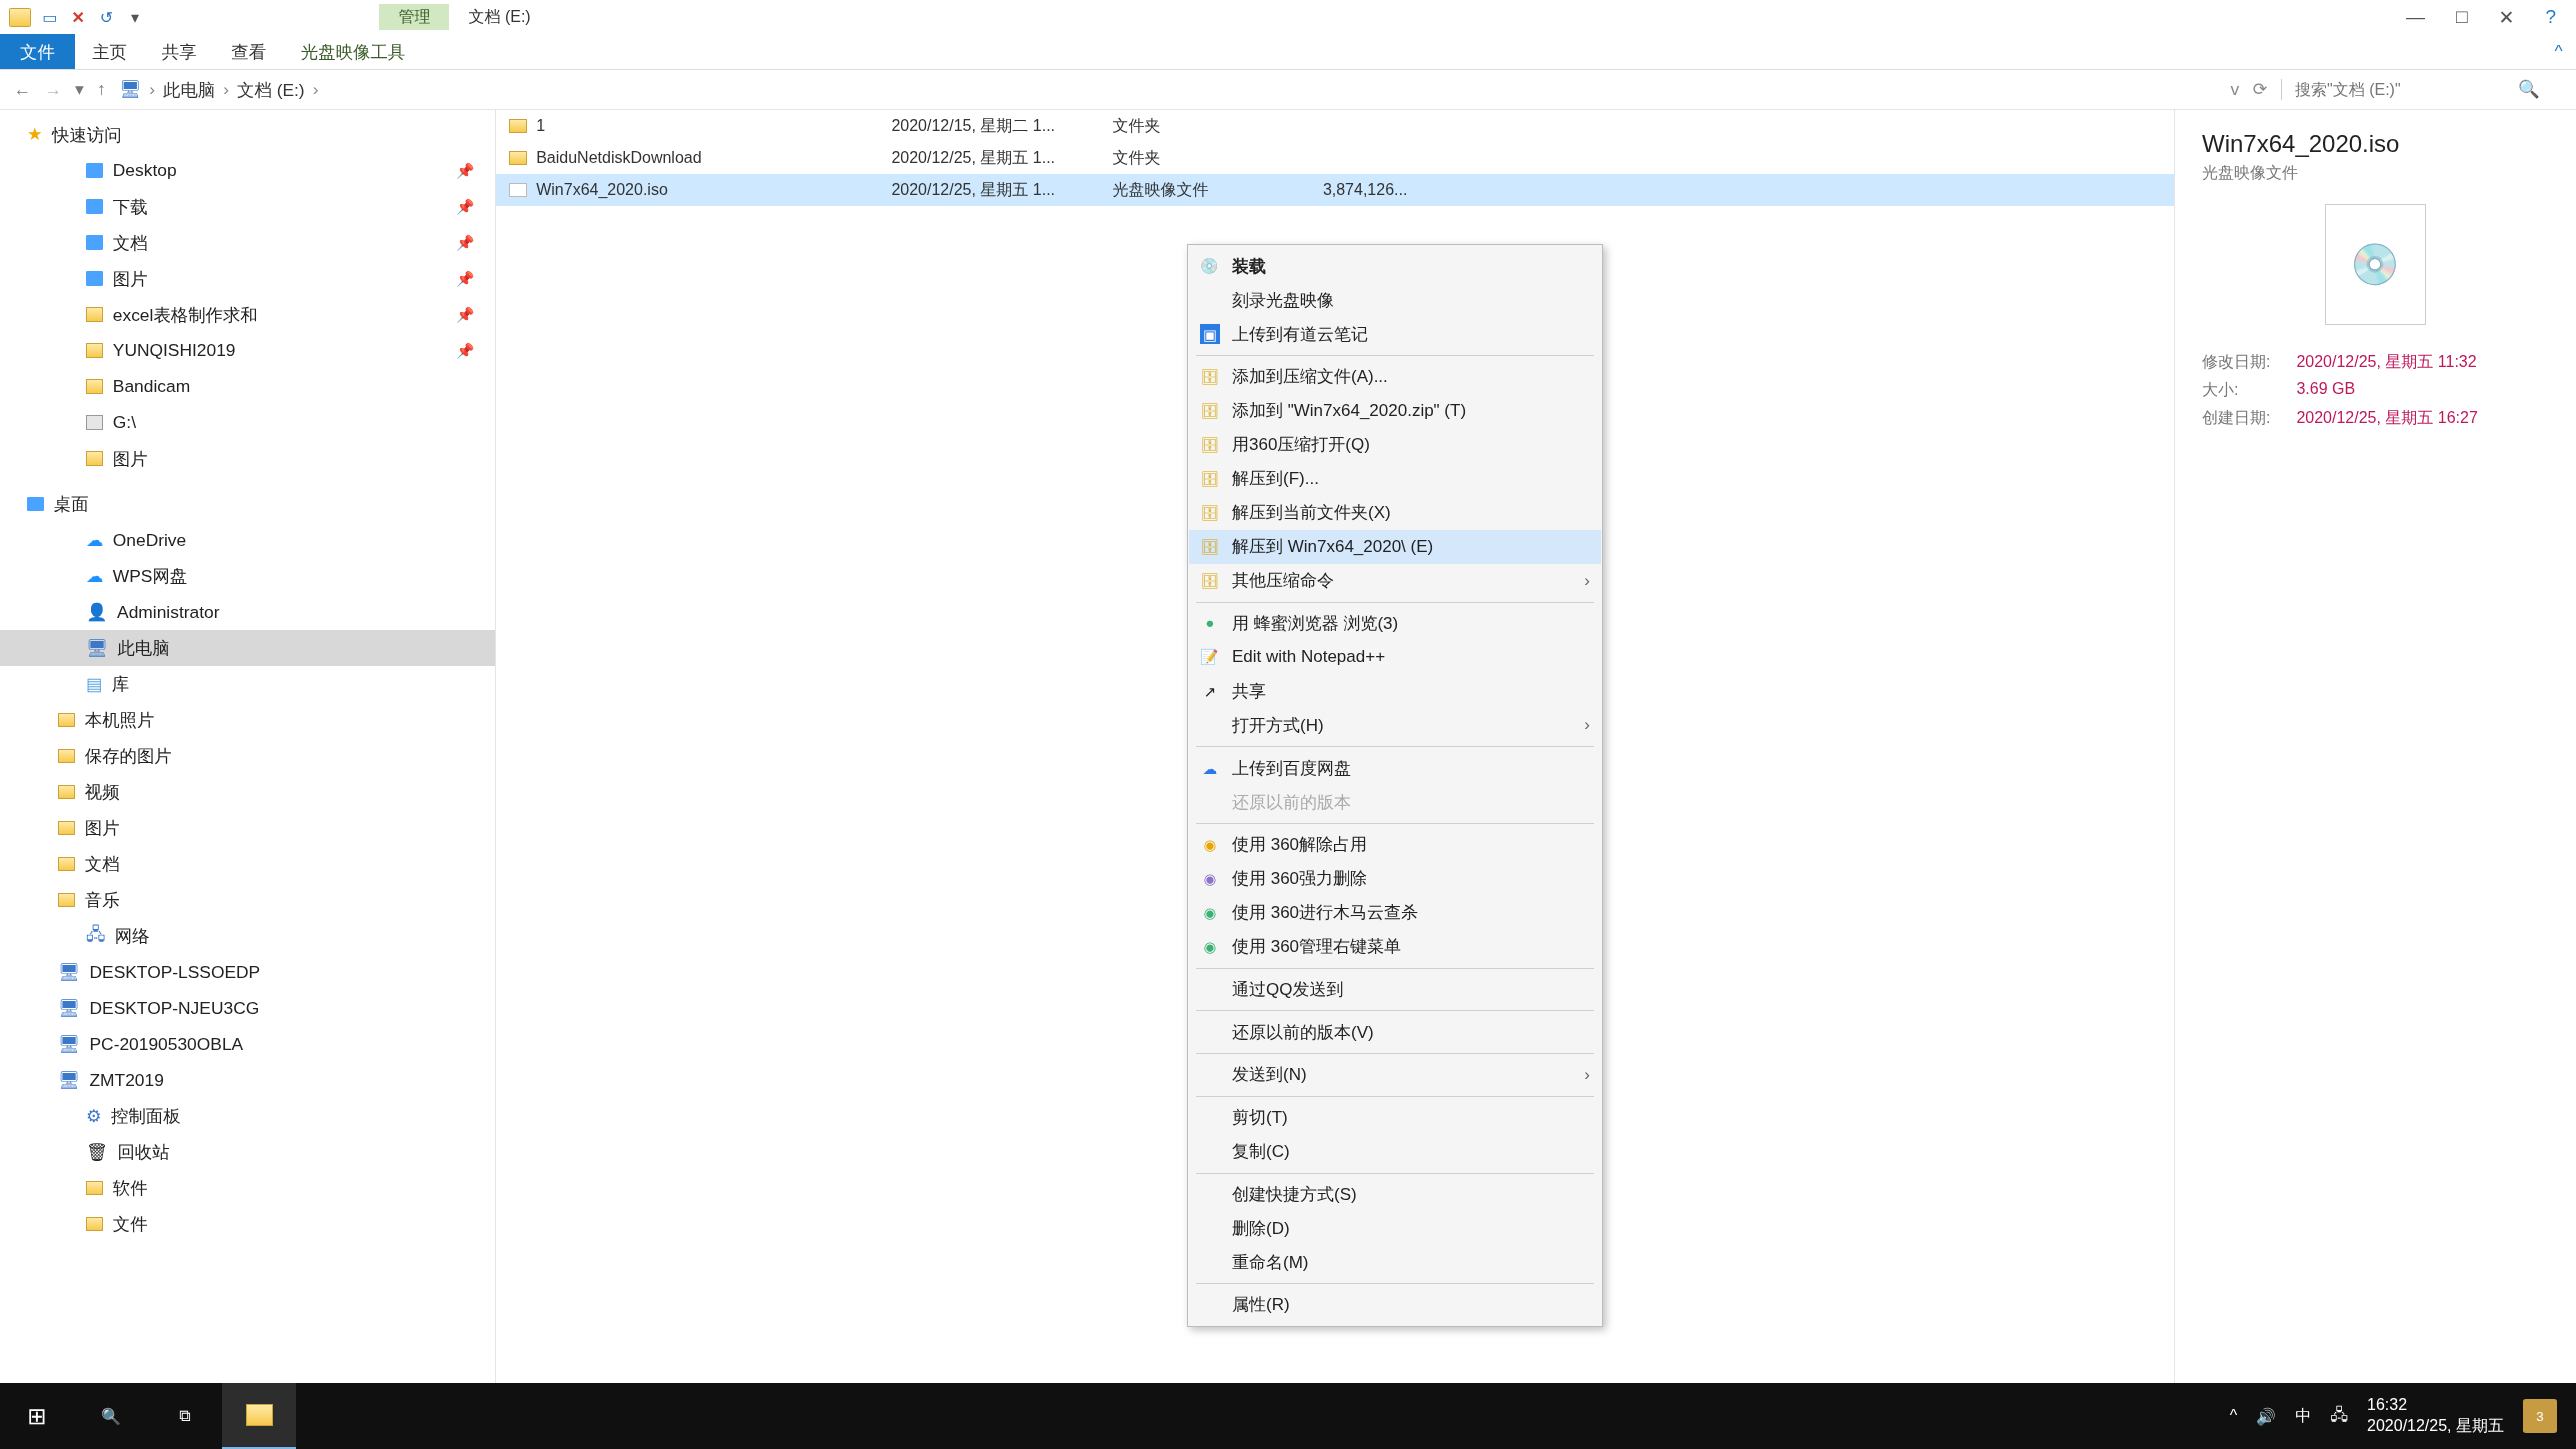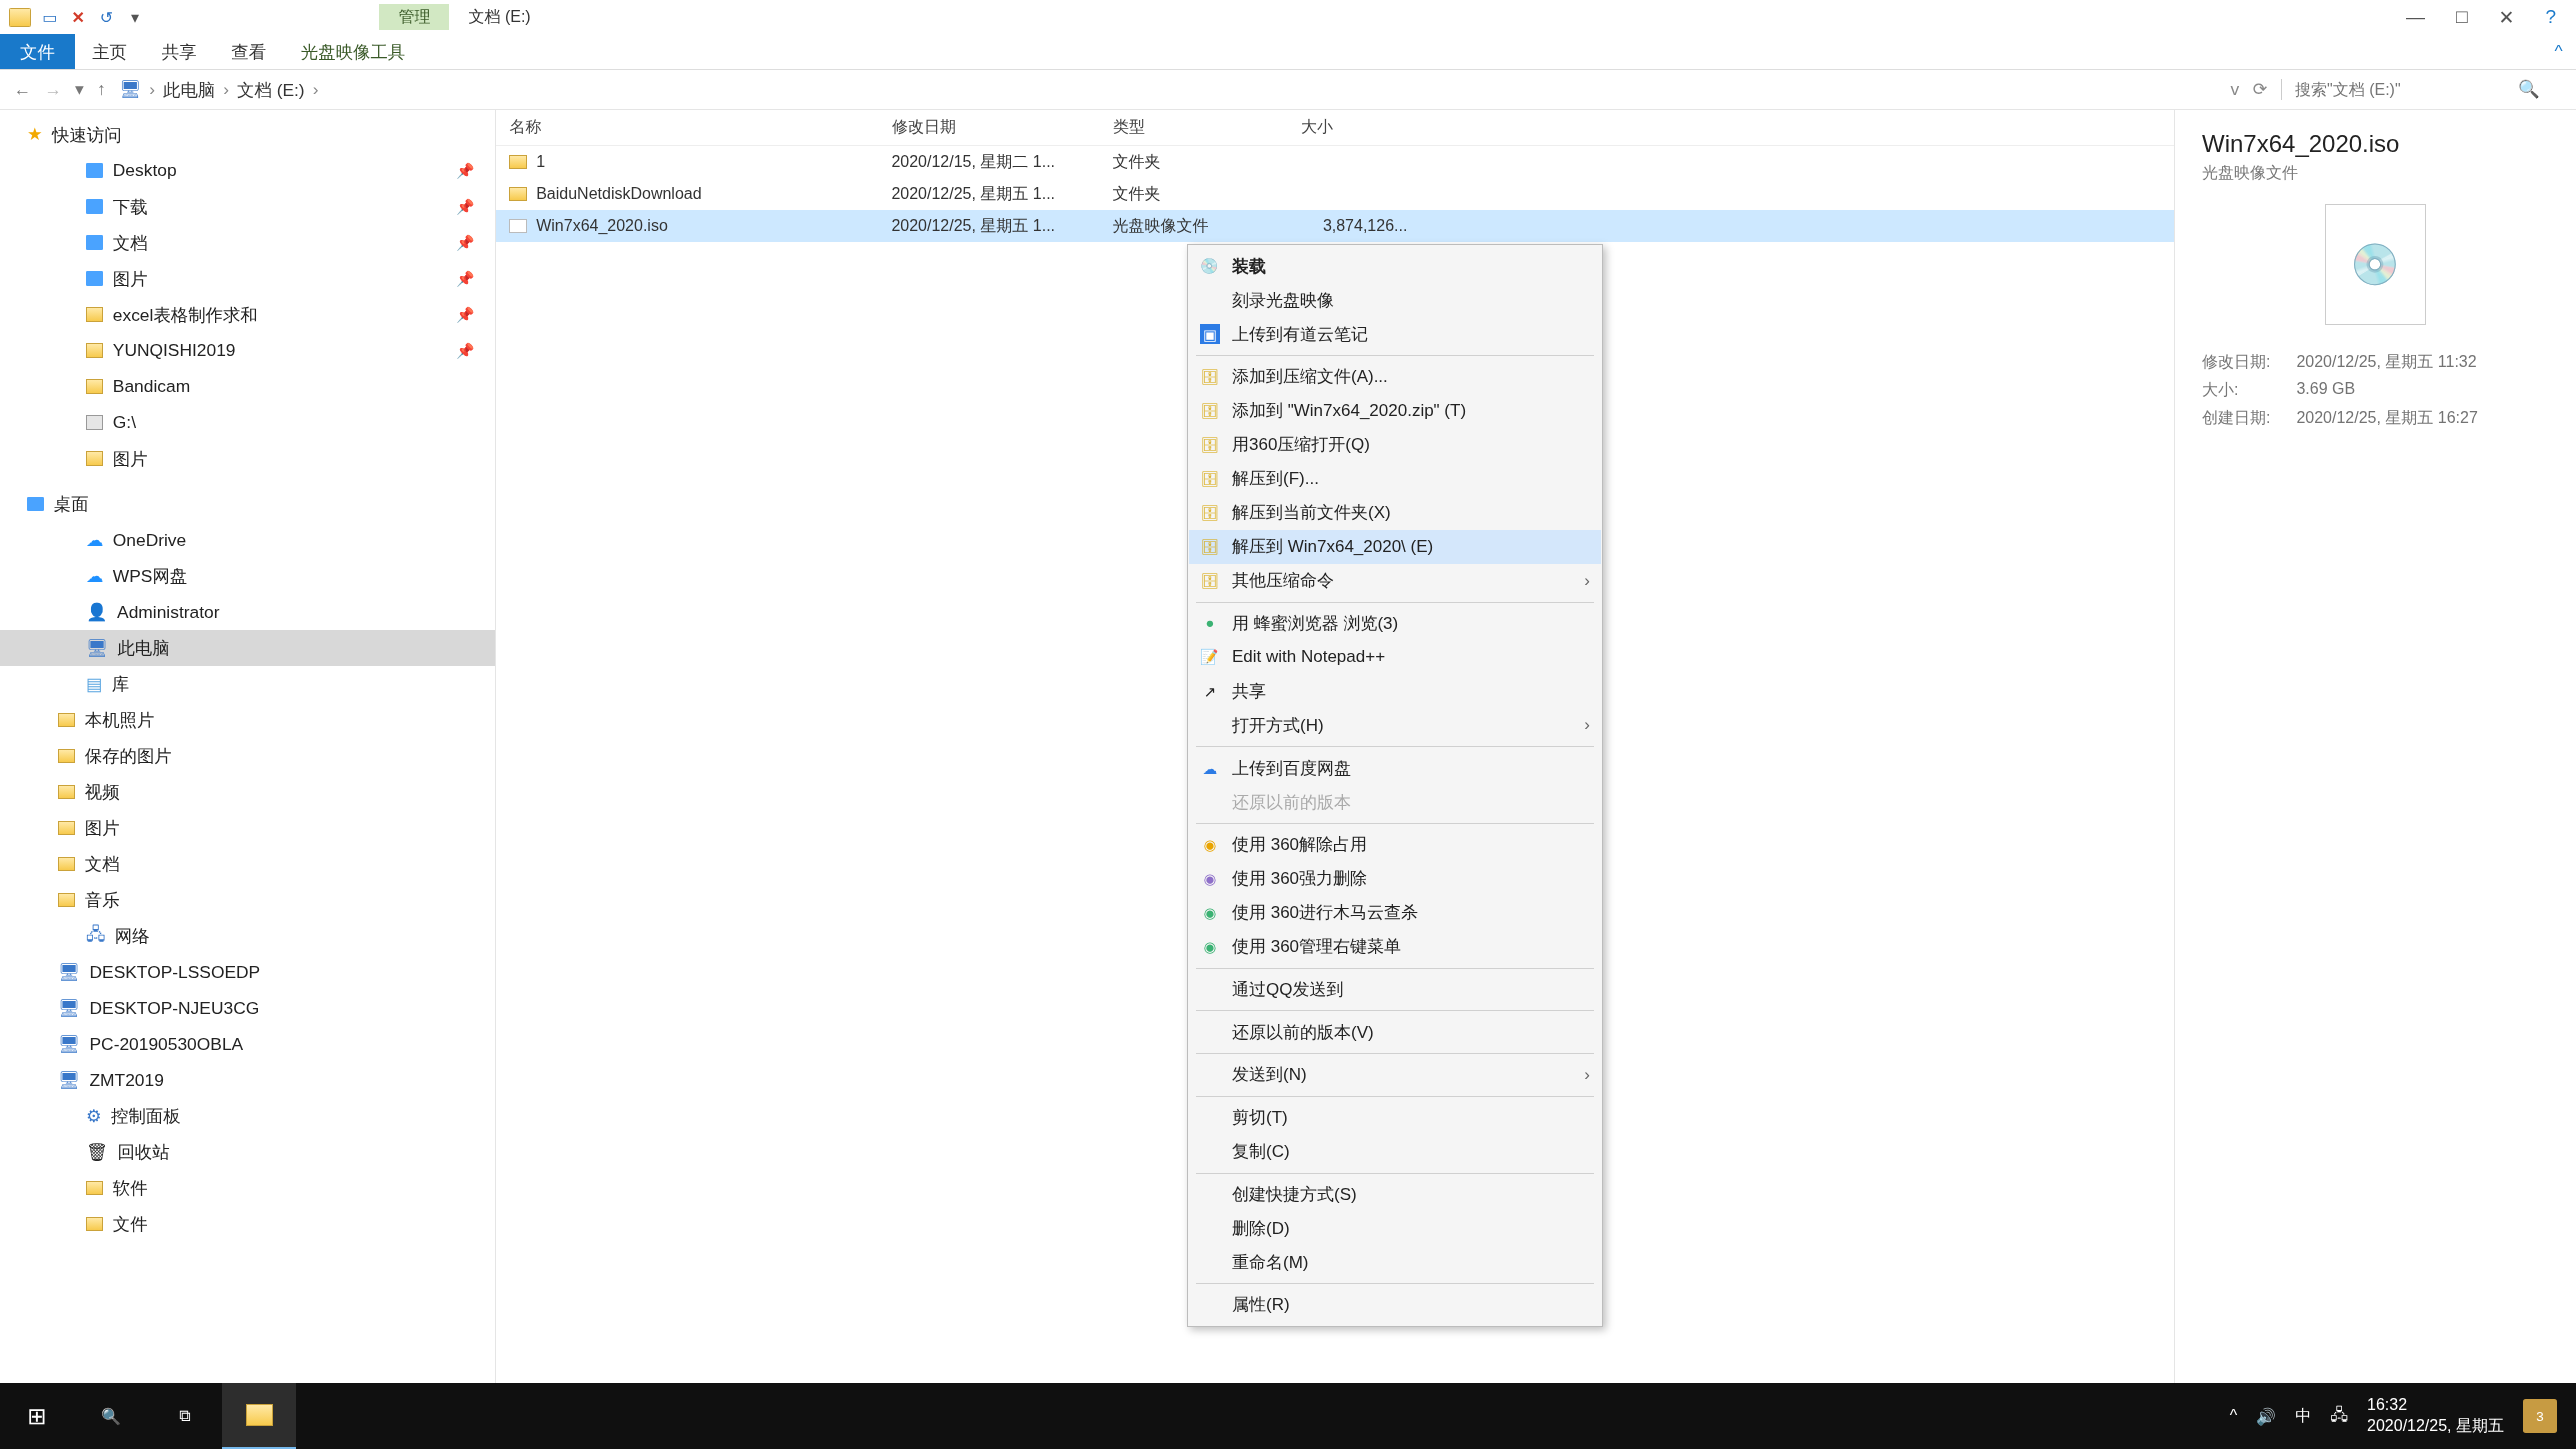--- a/index.html
+++ b/index.html
@@ -62,21 +62,21 @@
 .fico { width:17.4px; height:14.8px; background:linear-gradient(#ffe9a6,#f7ca4d); border:0.7px solid #caa23a;}
 .fico.iso { background:#fff; border:0.7px solid #bbb;}
 
 
 .details { width: 402px; border-left:0.7px solid #e5e5e5; padding: 20px 27px; font-size:17.4px;}
 .details h2 { font-size:24px; font-weight:400; color:#222; margin-bottom:5.4px;}
 .details .sub { color:#777; font-size:16px; margin-bottom:20px;}
 .details .thumb { width:101px; height:121px; border:0.7px solid #ccc; margin:0 auto 27px; display:flex; align-items:center; justify-content:center; color:#ccc; font-size:40px;}
 .details .kv { display:flex; gap:13.4px; margin-bottom:6.7px; font-size:16px;}
 .details .kv .k { color:#777; width:81px;}
-.details .kv .v { color:#737373;}
+.details .kv .v { color:#be185d;}
 
 
 .ctx-menu { position:absolute; left:691px; top:134px; width:416px; background:#f5f5f5; border:0.7px solid #bcbcbc; box-shadow: 2.7px 2.7px 8px rgba(0,0,0,0.25); font-size:17px; padding: 4px 1.3px;}
 .ctx-item { height: 34px; display:flex; align-items:center; padding-left: 10.7px; gap: 12px; color:#222;}
 .ctx-item.hover { background:#d4e7fb;}
 .ctx-item.disabled { color:#aaa;}
 .ctx-item .mico { width:20px; height:20px; display:flex; align-items:center; justify-content:center; font-size:14.8px;}
 .ctx-item .submenu { margin-left:auto; margin-right:10.7px; color:#666;}
 .ctx-sep { height:0.7px; background:#d0d0d0; margin: 4px 6.7px;}
 .ctx-item .bold { font-weight:600;}
@@ -279,26 +279,20 @@
           <span class="ico-folder"></span>
           <span>软件</span>
         </div>
     <div class="tree-item d1">
           <span class="ico-folder"></span>
           <span>文件</span>
         </div>
   </div>
 
   <div class="content">
-    <div class="col-headers">
-      <div class="col-name">名称</div>
-      <div class="col-date">修改日期</div>
-      <div class="col-type">类型</div>
-      <div class="col-size">大小</div>
-    </div>
     <div class="file-row">
       <div class="fname">
             <span class="fico"></span>
             <span>1</span>
           </div>
       <div class="fdate">2020/12/15, 星期二 1...</div>
       <div class="ftype">文件夹</div>
       <div class="fsize"></div>
     </div>
     <div class="file-row">

